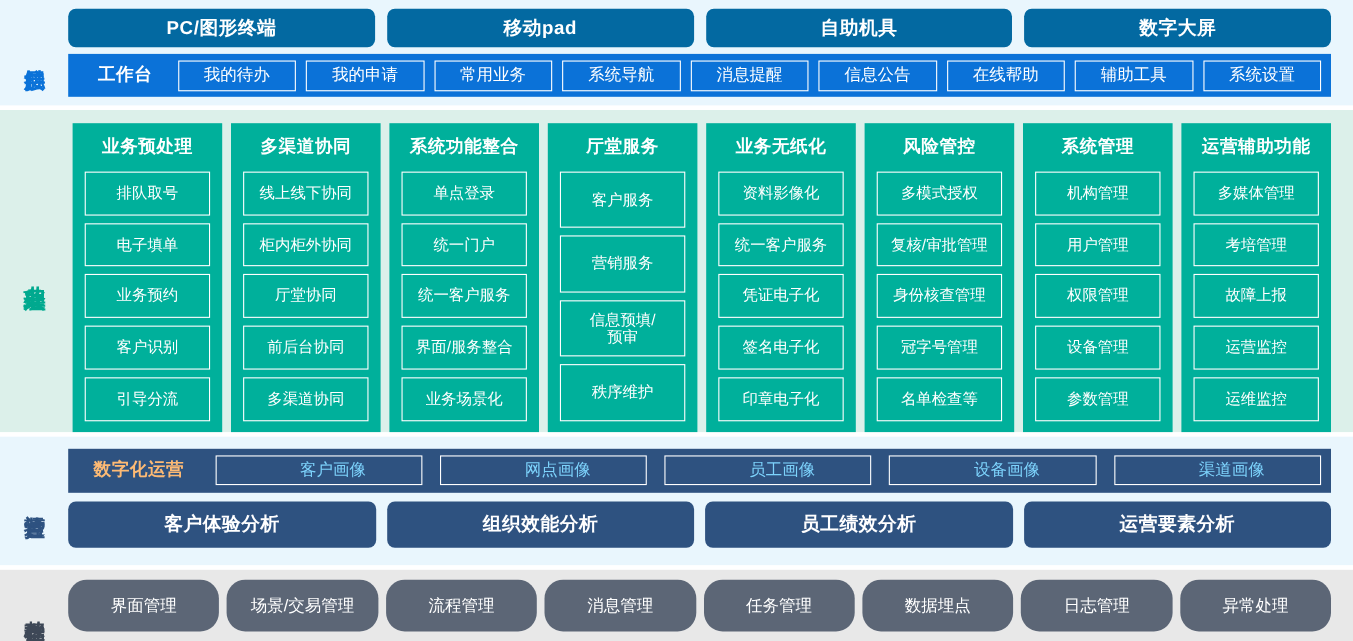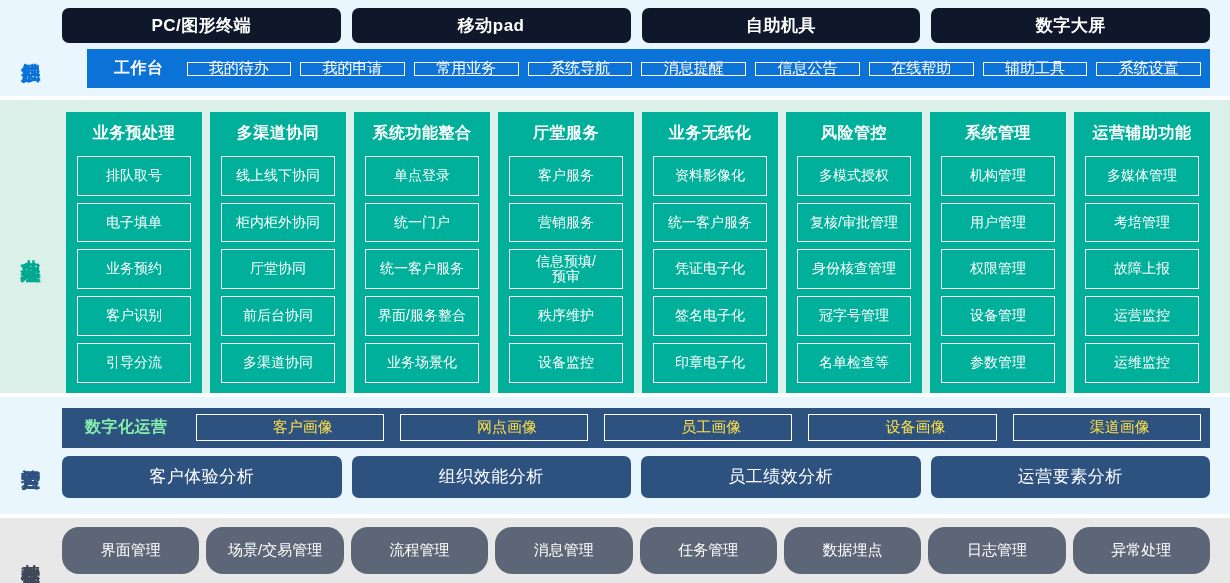--- a/index.html
+++ b/index.html
@@ -37,45 +37,44 @@
   }
   .layer-body { flex: 1 1 auto; display: flex; flex-direction: column; }
 
   
   .layer-contact { background: #e9f6fd; height: 96px; padding: 0; }
   .layer-contact .layer-label { color: #0b72d8; }
   .layer-contact .layer-body { padding: 8px 20px 8px 0; gap: 6px; }
   .channel-row { display: flex; gap: 11px; height: 38px; }
   .channel-pill {
     flex: 1 1 0;
-    background: #0f172a;
+    background: #0369a1;
     border-radius: 7px;
     color: #ffffff;
     font-size: 17px;
     font-weight: bold;
     display: flex; align-items: center; justify-content: center;
     letter-spacing: .5px;
   }
   .workbench-bar {
     background: #0b72d8;
     height: 42px;
     display: flex;
     align-items: center;
     padding: 0 9px;
     gap: 9px;
-    margin-left: 25px;
   }
   .workbench-title {
     color: #ffffff; font-size: 16px; font-weight: bold;
     padding: 0 14px 0 18px; white-space: nowrap;
     letter-spacing: .5px;
   }
   .workbench-item {
     flex: 1 1 0;
-    height: 14px;
+    height: 28px;
     border: 1px solid #ffffff;
     color: #ffffff;
     font-size: 15px;
     display: flex; align-items: center; justify-content: center;
     white-space: nowrap;
   }
 
   
   .layer-business { background: #dcf0ea; height: 300px; }
   .layer-business .layer-label { color: #00a98f; font-size: 20px; }
@@ -119,42 +118,42 @@
   .layer-ops .layer-label { color: #2e5280; }
   .layer-ops .layer-body { padding: 11px 20px 11px 0; gap: 8px; }
   .ops-portrait-bar {
     background: #2e5280;
     height: 40px;
     display: flex; align-items: center;
     padding: 0 9px;
     gap: 16px;
   }
   .ops-portrait-title {
-    color: #86efac; font-size: 16px; font-weight: bold;
+    color: #fdba74; font-size: 16px; font-weight: bold;
     padding: 0 12px 0 14px; white-space: nowrap;
     letter-spacing: .5px;
   }
   .ops-portrait-item {
     flex: 1 1 0;
     height: 27px;
     border: 1px solid #ffffff;
-    color: #fde047;
+    color: #7dd3fc;
     font-size: 15px;
     display: flex; align-items: center; justify-content: center;
     white-space: nowrap;
     padding-left: 26px;
   }
   .ops-analysis-row { display: flex; gap: 10px; height: 42px; }
   .ops-analysis-pill {
     flex: 1 1 0;
     background: #2e5280;
     border-radius: 7px;
     color: #ffffff;
     font-size: 17px;
-    font-weight: normal;
+    font-weight: bold;
     display: flex; align-items: center; justify-content: center;
     letter-spacing: .5px;
   }
 
   
   .layer-base { background: #e8e8e8; height: 67px; }
   .layer-base .layer-label { color: #3e4857; font-size: 19px; }
   .layer-base .layer-body {
     flex-direction: row;
     gap: 7px;
@@ -234,21 +233,20 @@
         <div class="biz-item">业务场景化</div>
       </div>
 
       <div class="biz-col">
         <div class="biz-col-title">厅堂服务</div>
         <div class="biz-item">客户服务</div>
         <div class="biz-item">营销服务</div>
         <div class="biz-item">信息预填/
 预审</div>
         <div class="biz-item">秩序维护</div>
-        <div class="biz-item">设备监控</div>
       </div>
 
       <div class="biz-col">
         <div class="biz-col-title">业务无纸化</div>
         <div class="biz-item">资料影像化</div>
         <div class="biz-item">统一客户服务</div>
         <div class="biz-item">凭证电子化</div>
         <div class="biz-item">签名电子化</div>
         <div class="biz-item">印章电子化</div>
       </div>

